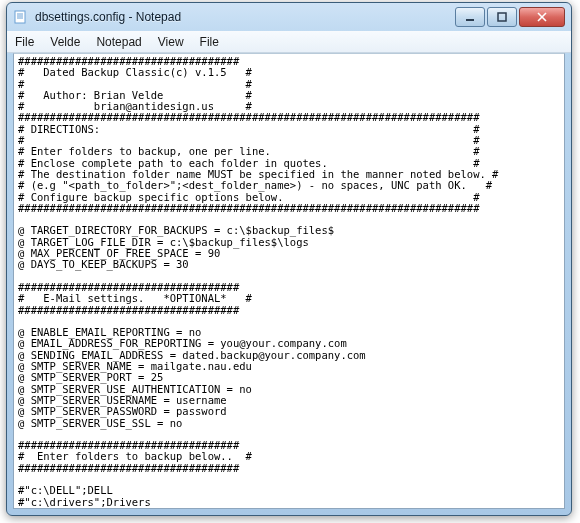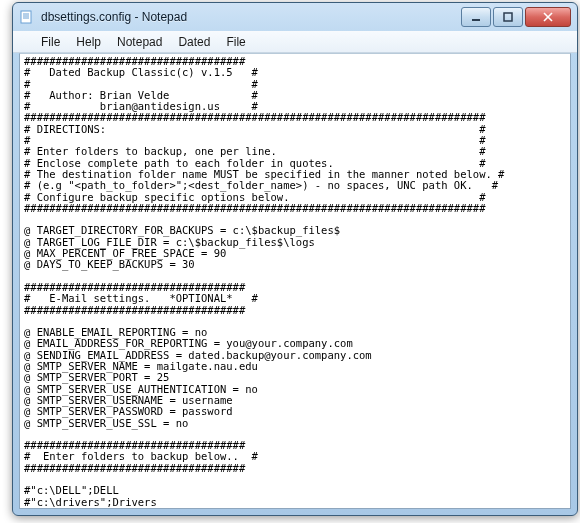--- a/index.html
+++ b/index.html
@@ -6,21 +6,21 @@
     margin: 0;
     padding: 0;
     width: 580px;
     height: 523px;
     overflow: hidden;
     font-family: "Segoe UI", Tahoma, sans-serif;
     background: #fff;
   }
   .window {
     position: absolute;
-    left: 12px;
+    left: 6px;
     top: 2px;
     width: 566px;
     height: 514px;
     background: linear-gradient(to bottom, #cfe3f6 0%, #b9d6ef 8%, #a8c8e6 100%);
     border: 1px solid #3b5d7a;
     border-radius: 6px;
     box-shadow: 0 2px 10px rgba(0,0,0,0.4);
     box-sizing: border-box;
     display: flex;
     flex-direction: column;
@@ -61,21 +61,21 @@
   }
   .win-btn svg { display:block; }
 
   .menubar {
     height: 20px;
     background: linear-gradient(to bottom, #f6fafe, #e9f1f9);
     border-top: 1px solid #ffffffaa;
     border-bottom: 1px solid #c9d7e4;
     display: flex;
     align-items: center;
-    padding: 0 20px;
+    padding: 0 0;
     font-size: 12px;
     color: #1a1a1a;
   }
   .menu-item {
     padding: 2px 8px;
     cursor: default;
   }
   .client-wrap {
     flex: 1;
     margin: 0 6px 6px 6px;
@@ -129,23 +129,23 @@
         <svg width="10" height="10" viewBox="0 0 10 10">
           <line x1="1" y1="1" x2="9" y2="9" stroke="#fff" stroke-width="1.6"></line>
           <line x1="9" y1="1" x2="1" y2="9" stroke="#fff" stroke-width="1.6"></line>
         </svg>
       </div>
     </div>
   </div>
 
   <div class="menubar">
     <div class="menu-item">File</div>
-    <div class="menu-item">Help</div>
+    <div class="menu-item">Velde</div>
     <div class="menu-item">Notepad</div>
-    <div class="menu-item">Dated</div>
+    <div class="menu-item">View</div>
     <div class="menu-item">File</div>
   </div>
 
   <div class="client-wrap">
     <div class="text-area" id="text-area">###################################
 #   Dated Backup Classic(c) v.1.5   #
 #                                   #
 #   Author: Brian Velde             #
 #           brian@antidesign.us     #
 #########################################################################

